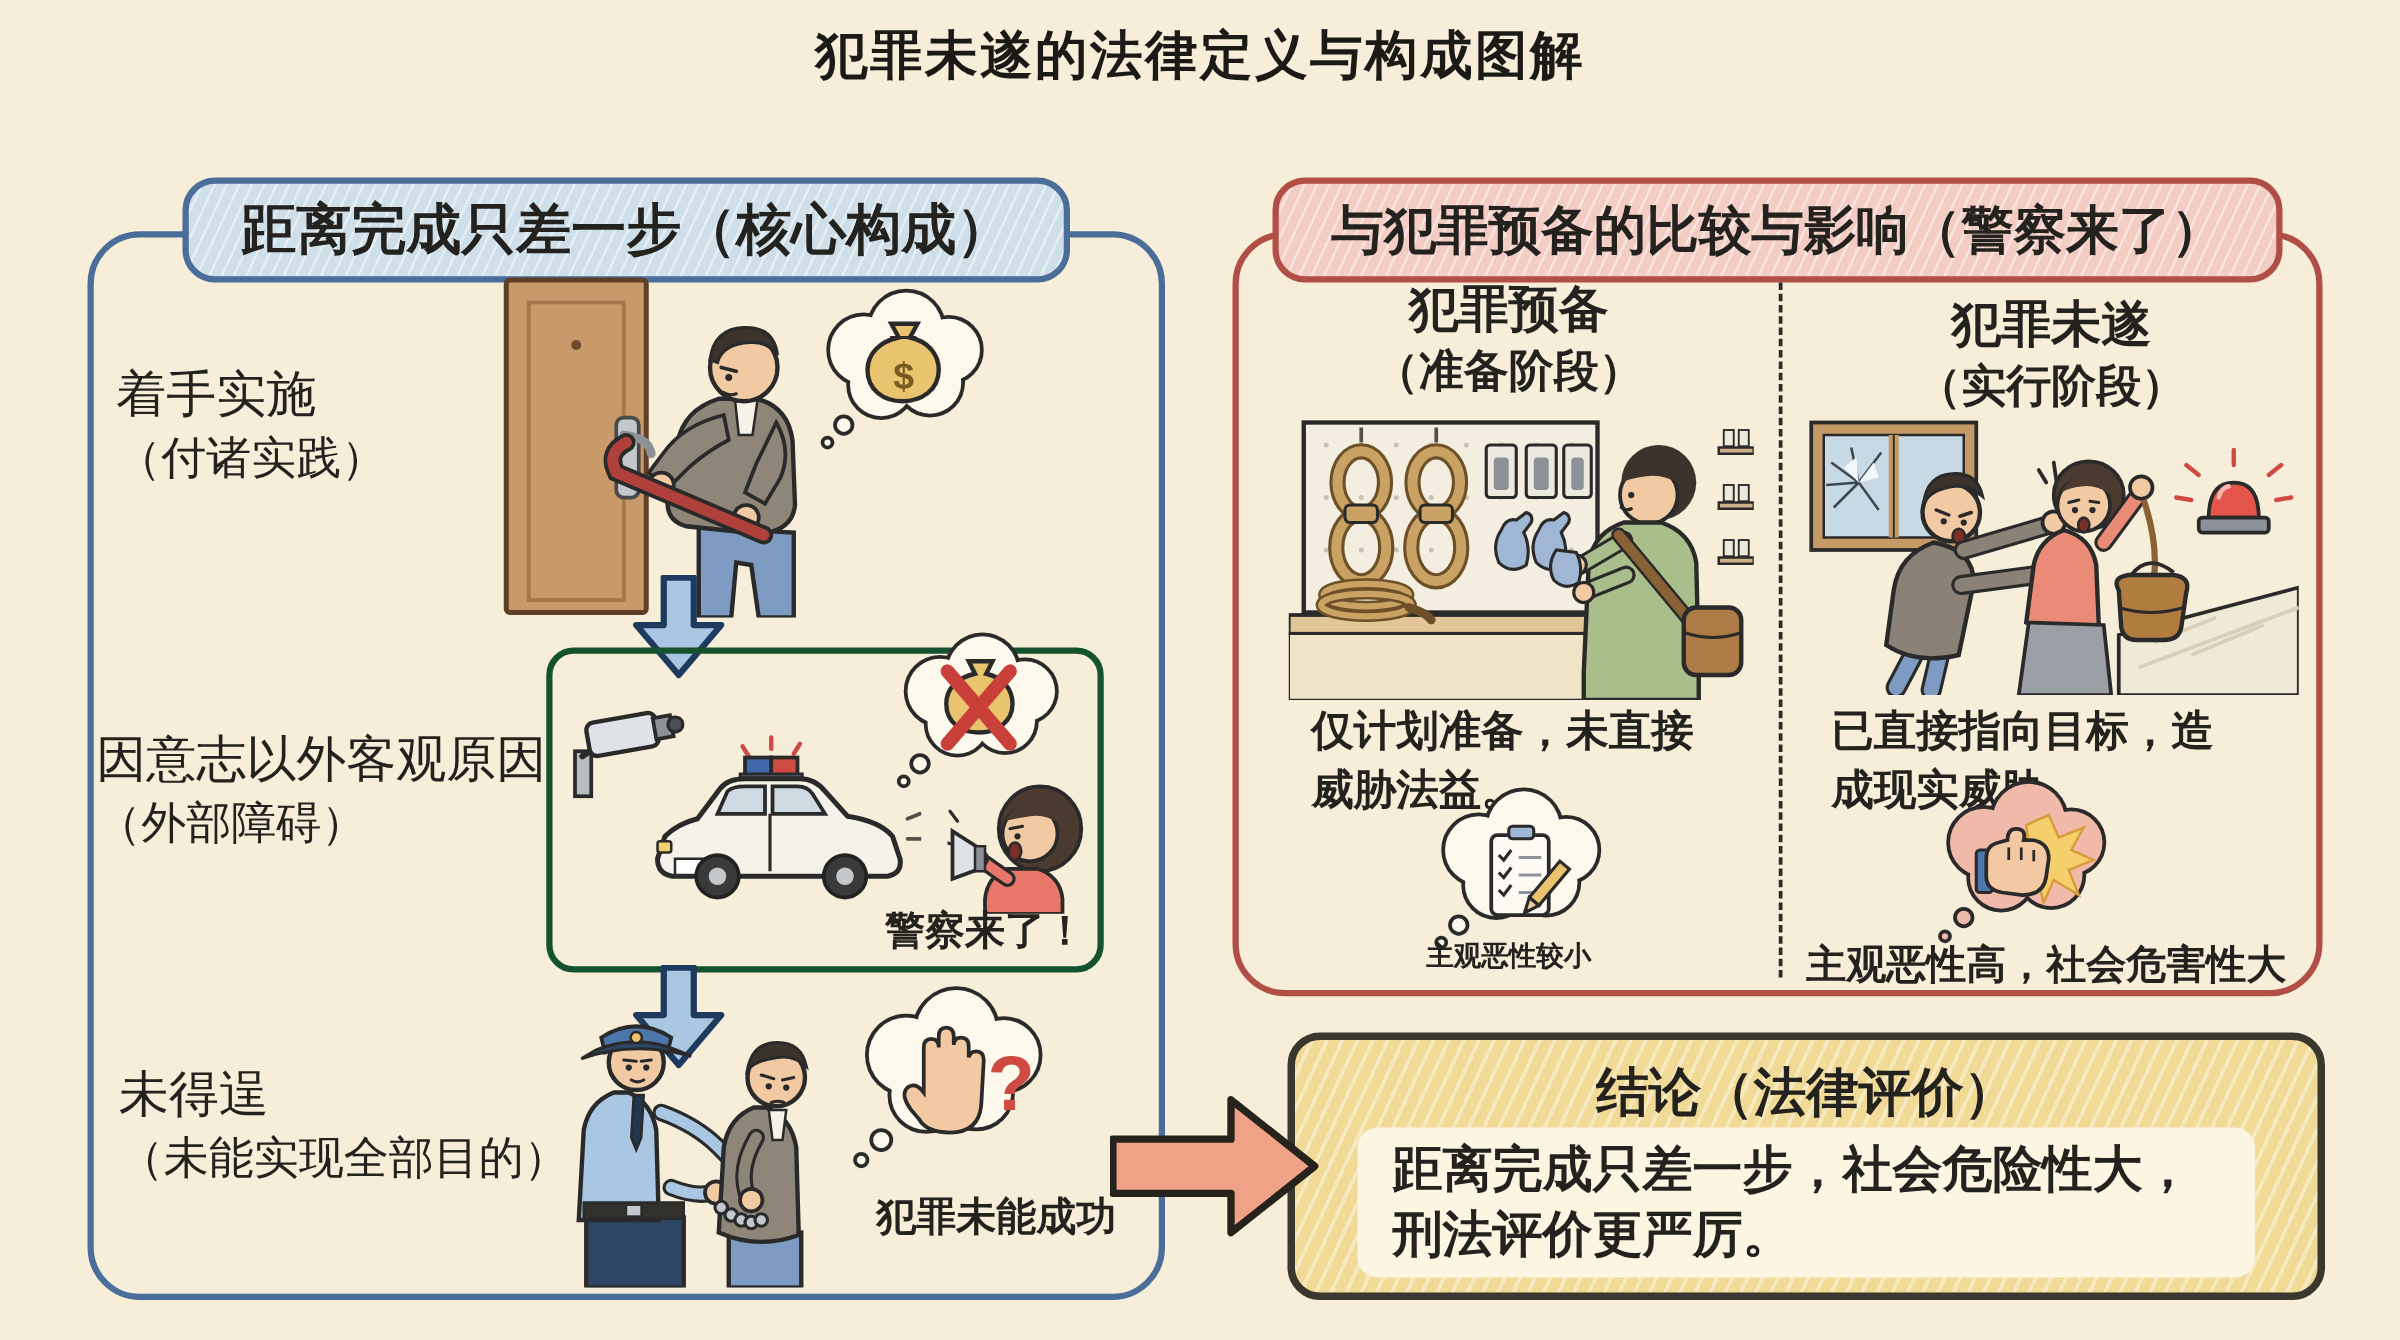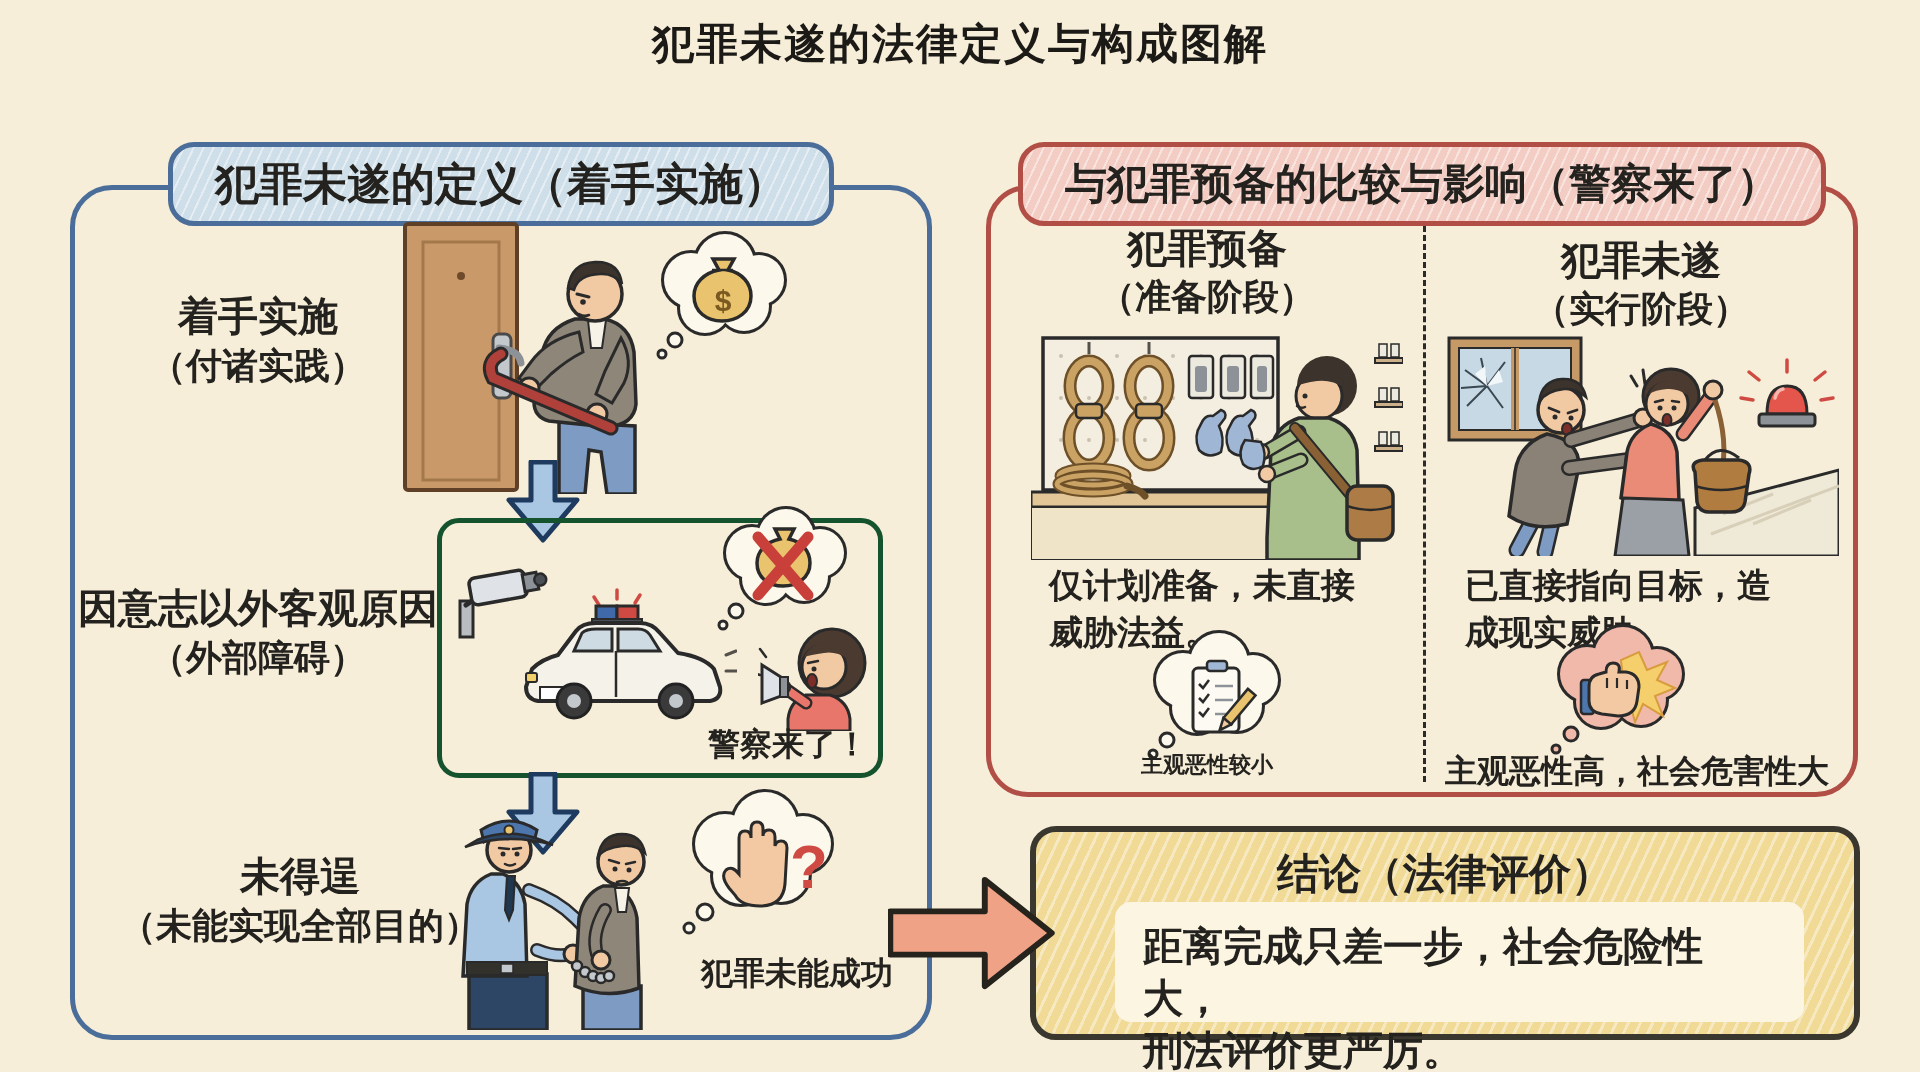--- a/index.html
+++ b/index.html
@@ -24,21 +24,21 @@
   .pill-blue{
     border:5px solid #4a6d9a;
     background:#cfdfe9;
     background-image:repeating-linear-gradient(115deg,rgba(255,255,255,.45) 0 2px,transparent 2px 9px);
   }
   .pill-red{
     border:5px solid #b14f46;font-size:42px;
     background:#f3cdc3;
     background-image:repeating-linear-gradient(115deg,rgba(255,255,255,.45) 0 2px,transparent 2px 9px);
   }
-  .step-label{position:absolute;text-align:center;font-weight:bold;}
+  .step-label{position:absolute;font-weight:normal;}
   .step-label .big{font-size:40px;line-height:52px;}
   .step-label .sub{font-size:36px;line-height:48px;}
   .caption{position:absolute;font-size:33px;font-weight:bold;text-align:center;white-space:nowrap;}
   .abs{position:absolute;}
   .midbox{
     position:absolute;left:362px;top:328px;width:436px;height:250px;
     border:5px solid #14532d;border-radius:22px;
   }
   .callout{position:absolute;right:10px;bottom:6px;font-size:32px;font-weight:bold;white-space:nowrap;}
   .divider{position:absolute;left:432px;top:36px;height:556px;width:0;border-left:3px dashed #2b2b2b;}
@@ -49,34 +49,34 @@
   .verdict{position:absolute;font-weight:bold;text-align:center;white-space:nowrap;}
   .conclusion{
     position:absolute;left:1030px;top:826px;width:818px;height:202px;
     border:6px solid #3a372e;border-radius:26px;
     background:#f0da96;
     background-image:repeating-linear-gradient(115deg,rgba(255,255,255,.4) 0 3px,transparent 3px 11px);
   }
   .c-header{position:absolute;top:14px;left:0;width:100%;text-align:center;font-size:42px;font-weight:bold;}
   .c-inner{
     position:absolute;left:50px;right:50px;top:70px;bottom:12px;
-    background:#fbf5e2;border-radius:16px;padding:18px 28px;box-sizing:border-box;margin-left:29px;
+    background:#fbf5e2;border-radius:16px;padding:8px 28px;box-sizing:border-box;
   }
   .c-inner div{font-size:40px;font-weight:bold;line-height:52px;}
   .orange-arrow{position:absolute;left:888px;top:870px;z-index:6;}
   svg{display:block;}
   svg text{font-family:"Liberation Sans","DejaVu Sans",sans-serif;}
 </style>
 </head>
 <body>
 
 <h1 class="title">犯罪未遂的法律定义与构成图解</h1>
 
 <section class="panel left-panel">
-  <div class="pill pill-blue">犯罪未遂的定义（着手实施）</div>
+  <div class="pill pill-blue">距离完成只差一步（核心构成）</div>
 
   <div class="step-label" style="left:18px;top:100px;width:330px;">
     <div class="big">着手实施</div>
     <div class="sub">（付诸实践）</div>
   </div>
 
   <svg class="abs" style="left:308px;top:26px;" width="318" height="278" viewBox="0 0 318 278">
     <g>
       <rect x="22" y="8" width="112" height="266" rx="3" fill="#c9996a" stroke="#5f4026" stroke-width="4"></rect>
       <rect x="40" y="26" width="76" height="238" fill="none" stroke="#a3794b" stroke-width="3"></rect>

